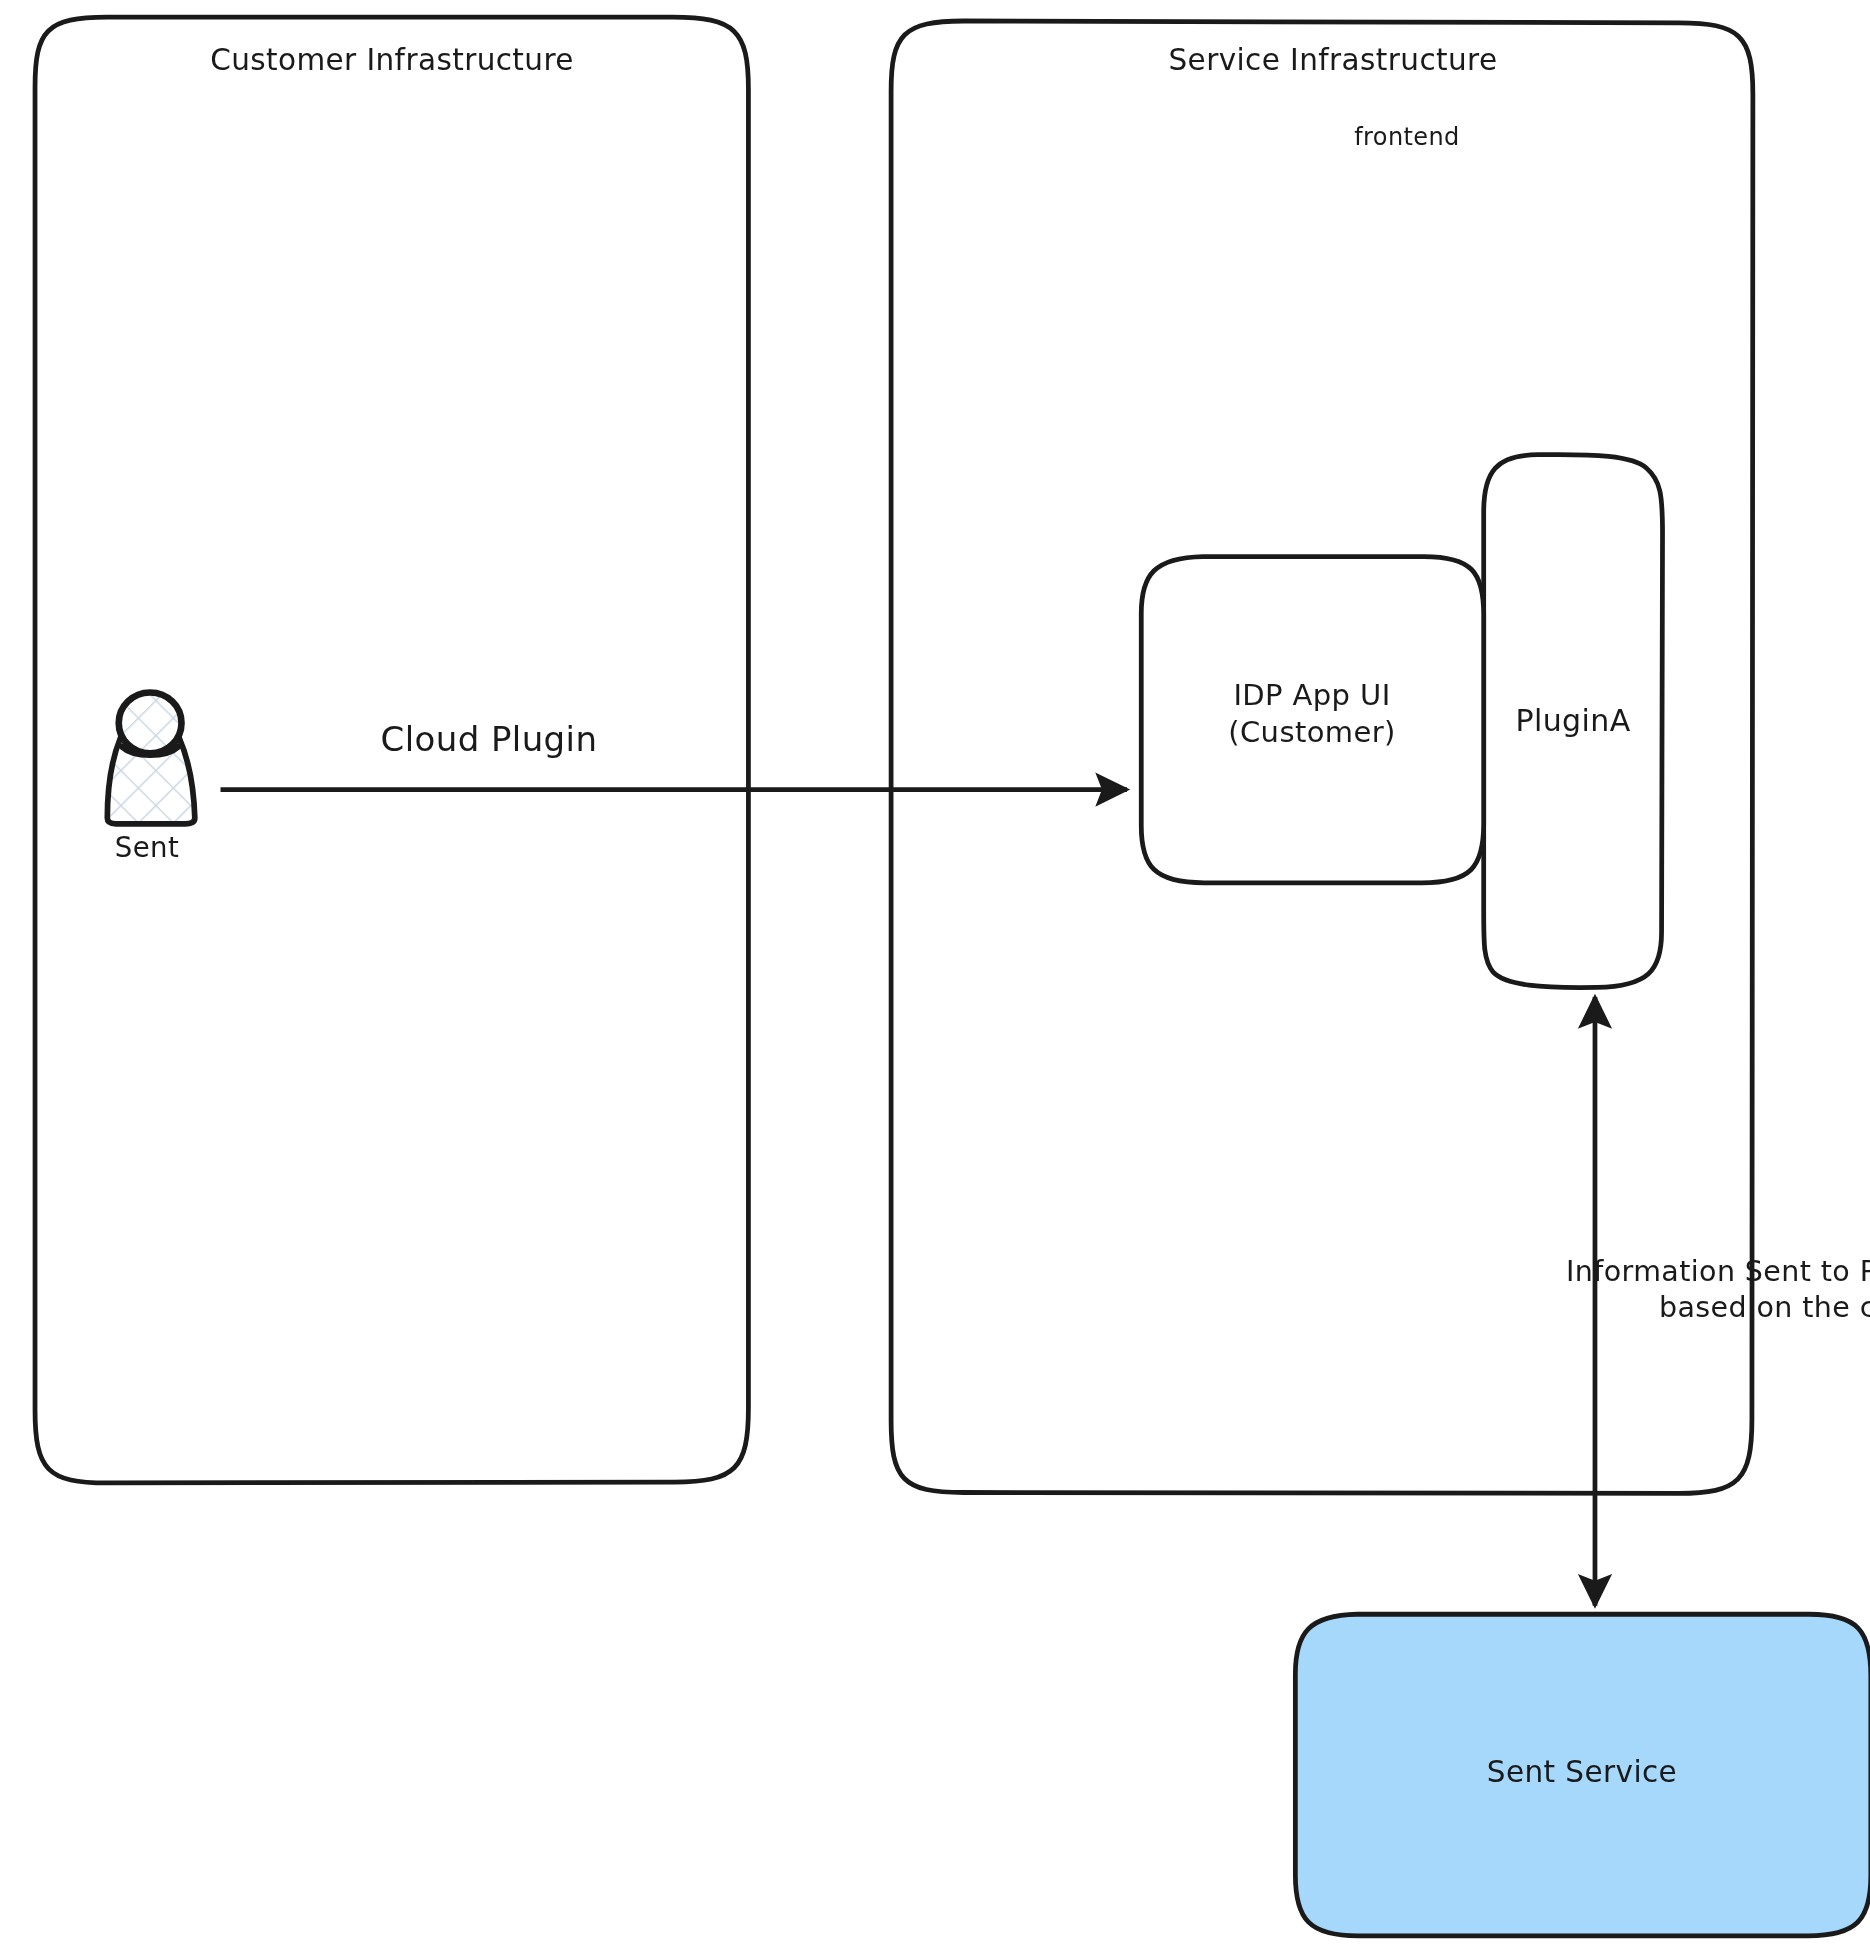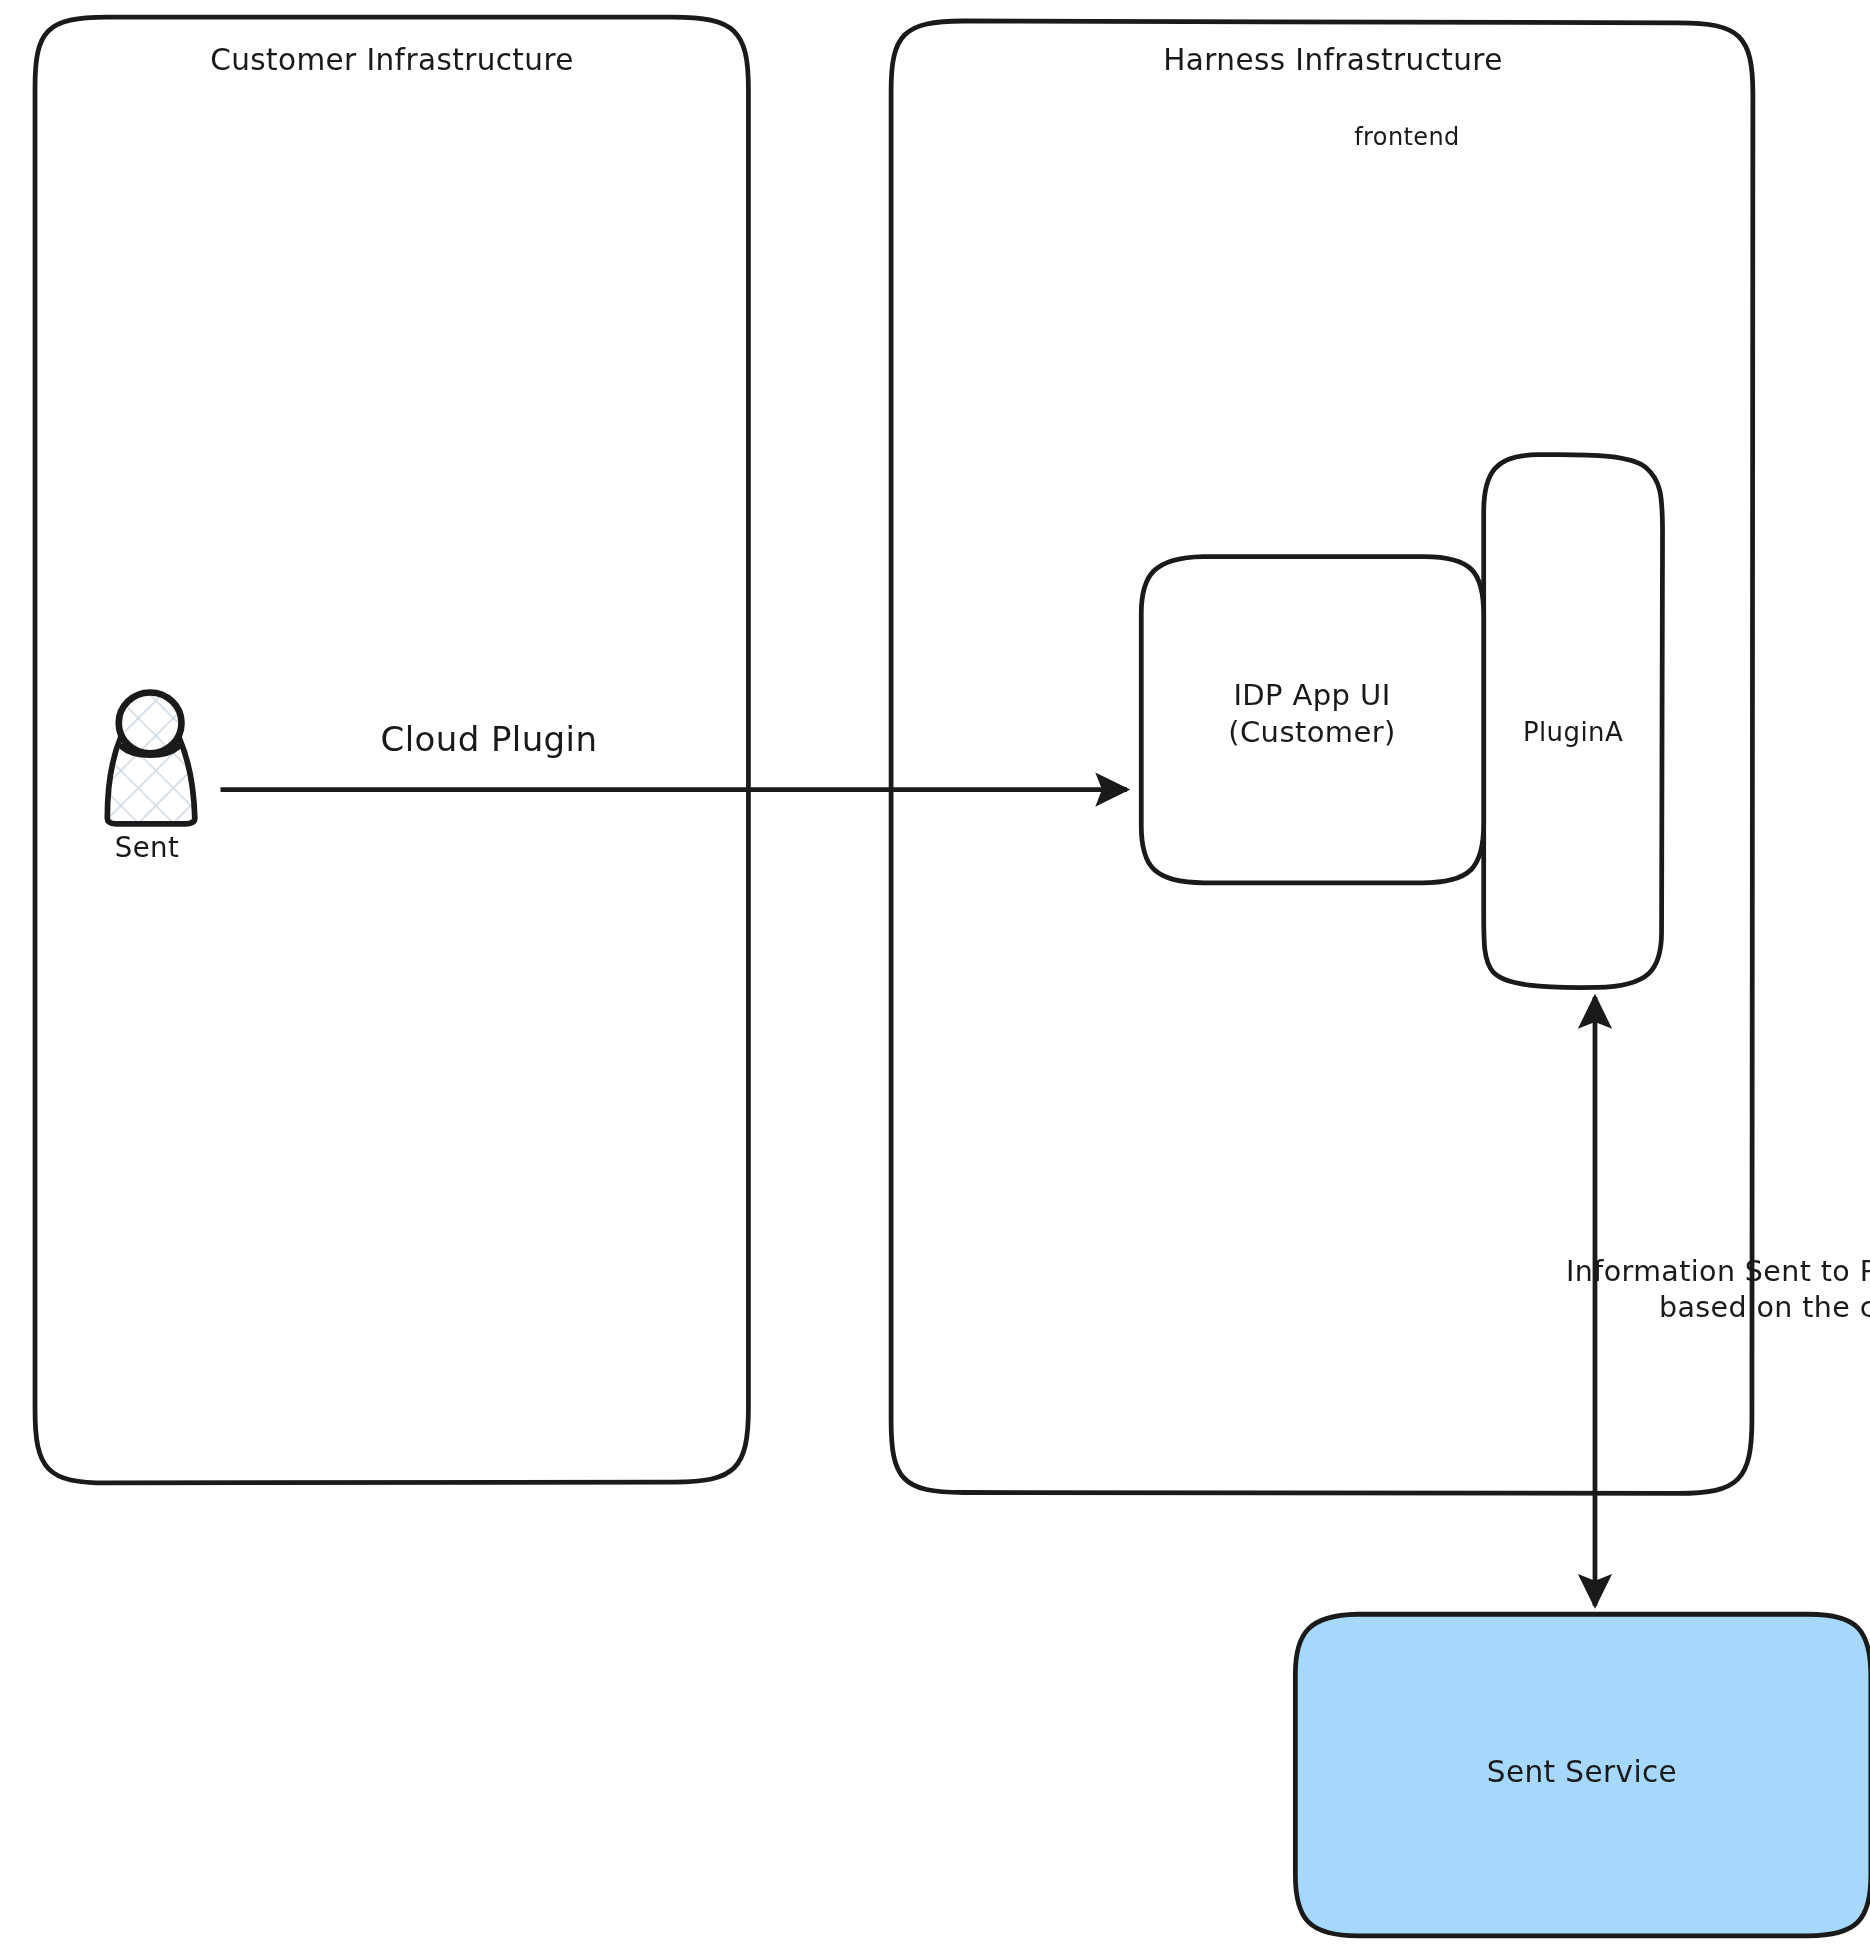--- a/index.html
+++ b/index.html
@@ -52,22 +52,21 @@
   #label-frontend {
     left: 1391px; top: 122px;
     font-size: 24px;
   }
   #label-idp-app-ui {
     left: 1296px; top: 677px;
     font-size: 29px;
   }
   #label-plugin-a {
     left: 1557px; top: 702px;
-    font-size: 26px;
-    margin-top: 14px;
+    font-size: 30px;
   }
   #label-view-plugin {
     left: 473px; top: 718px;
     font-size: 34px;
   }
   #label-user {
     left: 131px; top: 830px;
     font-size: 27.6px;
   }
   #label-info-sent {
@@ -176,21 +175,21 @@
                L 1950 1972
                C 1950 2018, 1935 2035, 1884 2035
                L 1411 2035
                C 1360 2035, 1345 2018, 1345 1971
                Z" fill="#a6d8fb" stroke="#1a1a1a" stroke-width="5" stroke-linecap="round" stroke-linejoin="round"></path>
     </g>
   </svg>
 
   <div class="dlabel center" id="label-customer-infra">Customer Infrastructure</div>
 
-  <div class="dlabel center" id="label-harness-infra">Harness Infrastructure</div>
+  <div class="dlabel center" id="label-harness-infra">Service Infrastructure</div>
 
   <div class="dlabel center" id="label-frontend">frontend</div>
 
   <div class="dlabel center" id="label-idp-app-ui"><span>IDP App UI</span><br><span>(Customer)</span></div>
 
   <div class="dlabel center" id="label-plugin-a">PluginA</div>
 
   <div class="dlabel center" id="label-view-plugin">Cloud Plugin</div>
 
   <div class="dlabel center" id="label-user">Sent</div>

